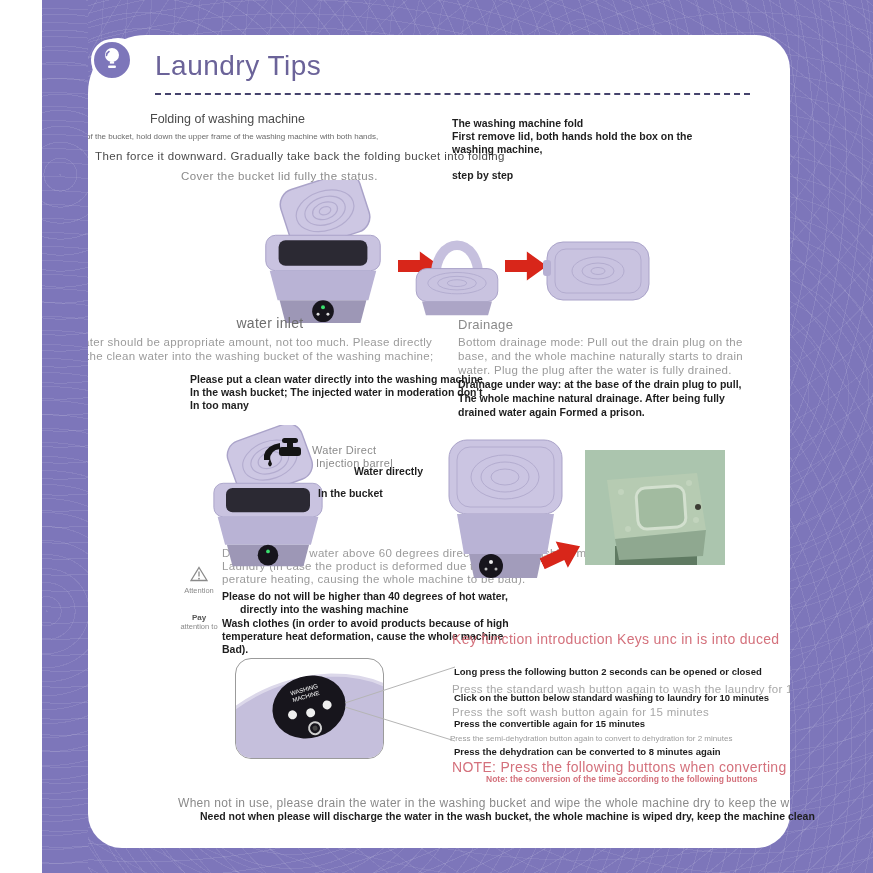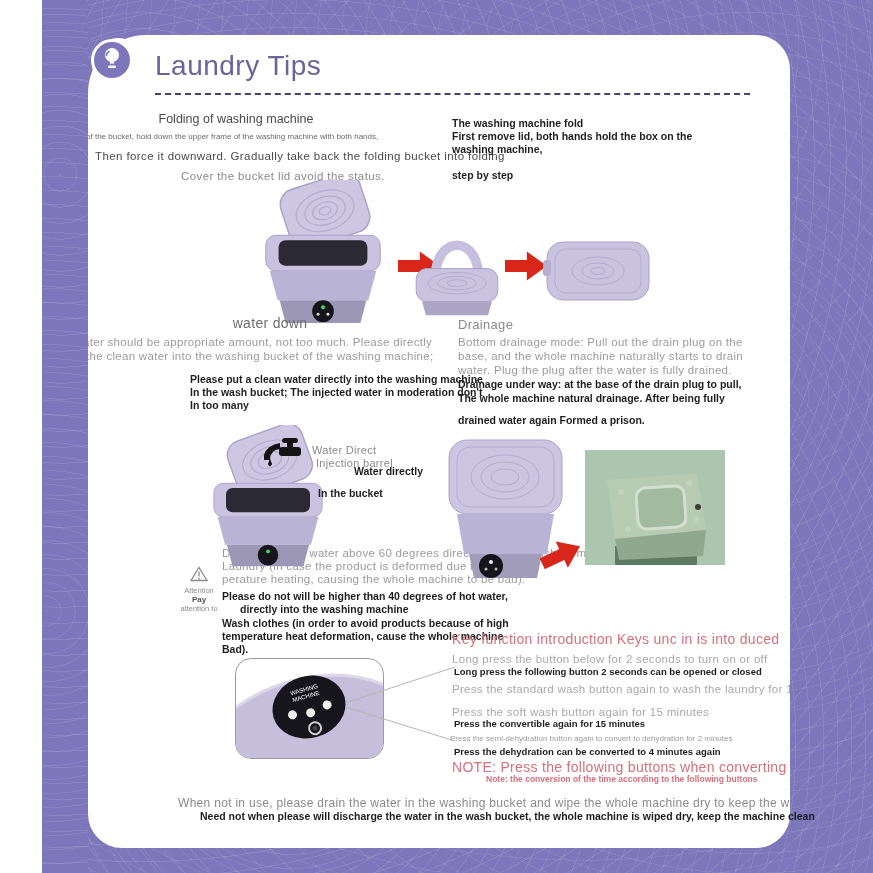--- a/index.html
+++ b/index.html
@@ -59,24 +59,24 @@
         <path d="M8,5.5 q-2.5,1.5 -2.5,4" stroke="#7d76ba" stroke-width="1.6" fill="none" stroke-linecap="round"></path>
         <path d="M8.5,15.5 L8.5,18 L13.5,18 L13.5,15.5" fill="#fff" stroke="#7d76ba" stroke-width=".8"></path>
         <rect x="7" y="19.5" width="8" height="2.6" rx="1.3" fill="#fff"></rect>
       </svg>
     </span>
   </div>
 
   <div class="abs title z4" style="left:155px;top:50px;">Laundry Tips</div>
   <div class="abs dash z4" style="left:155px;top:93px;width:595px;"></div>
 
-  <div class="abs h1g z4" style="left:136px;top:112px;width:200px;text-align:center;">Folding of washing machine</div>
+  <div class="abs h1g z4" style="left:150px;top:112px;width:200px;">Folding of washing machine</div>
   <div class="abs gsml z2" style="left:58px;top:132px;">t the lid of the bucket, hold down the upper frame of the washing machine with both hands,</div>
   <div class="abs gtxt2 z4" style="left:95px;top:150px;">Then force it downward. Gradually take back the folding bucket into folding</div>
-  <div class="abs gtxt2 z4" style="left:181px;top:170px;color:#8a8a8a;">Cover the bucket lid avoid the status.</div>
+  <div class="abs gtxt2 z4" style="left:181px;top:170px;color:#8a8a8a;">Cover the bucket lid fully the status.</div>
 
   <div class="abs dtxt z4" style="left:452px;top:117px;">The washing machine fold</div>
   <div class="abs dtxt z4" style="left:452px;top:130px;">First remove lid, both hands hold the box on the</div>
   <div class="abs dtxt z4" style="left:452px;top:143px;">washing machine,</div>
   <div class="abs dtxt z4" style="left:452px;top:169px;">step by step</div>
 
   <div class="abs z3" style="left:248px;top:180px;">
     <svg width="150" height="148" viewBox="0 0 150 150">
       <g transform="rotate(-18 78 34)">
         <rect x="36" y="0" width="84" height="62" rx="16" fill="#cdc7e3" stroke="#aaa3c9" stroke-width="1.5"></rect>
@@ -111,34 +111,34 @@
     <svg width="112" height="80" viewBox="0 0 112 80">
       <rect x="4" y="12" width="102" height="58" rx="16" fill="#c9c3e0" stroke="#aaa3c9"></rect>
       <rect x="12" y="19" width="86" height="44" rx="11" fill="none" stroke="#b3accf"></rect>
       <ellipse cx="55" cy="41" rx="26" ry="14" fill="none" stroke="#b3accf"></ellipse>
       <ellipse cx="55" cy="41" rx="16" ry="8" fill="none" stroke="#b3accf"></ellipse>
       <ellipse cx="55" cy="41" rx="7" ry="3.5" fill="none" stroke="#b3accf"></ellipse>
       <rect x="0" y="30" width="8" height="16" rx="3" fill="#b6afd2"></rect>
     </svg>
   </div>
 
-  <div class="abs h2g z4" style="left:200px;top:315px;width:140px;text-align:center;">water down</div>
+  <div class="abs h2g z4" style="left:200px;top:315px;width:140px;text-align:center;">water inlet</div>
   <div class="abs gtxt z2" style="left:48px;top:336px;">cted water should be appropriate amount, not too much. Please directly</div>
   <div class="abs gtxt z2" style="left:86px;top:350px;">the clean water into the washing bucket of the washing machine;</div>
   <div class="abs dtxt z4" style="left:190px;top:373px;">Please put a clean water directly into the washing machine</div>
   <div class="abs dtxt z4" style="left:190px;top:386px;">In the wash bucket; The injected water in moderation don't</div>
   <div class="abs dtxt z4" style="left:190px;top:399px;">In too many</div>
 
   <div class="abs h3g z4" style="left:458px;top:317px;">Drainage</div>
   <div class="abs gtxt z4" style="left:458px;top:336px;">Bottom drainage mode: Pull out the drain plug on the</div>
   <div class="abs gtxt z4" style="left:458px;top:350px;">base, and the whole machine naturally starts to drain</div>
   <div class="abs gtxt z4" style="left:458px;top:364px;">water. Plug the plug after the water is fully drained.</div>
   <div class="abs dtxt z4" style="left:458px;top:378px;">Drainage under way: at the base of the drain plug to pull,</div>
   <div class="abs dtxt z4" style="left:458px;top:392px;">The whole machine natural drainage. After being fully</div>
-  <div class="abs dtxt z4" style="left:458px;top:406px;margin-top:8px;">drained water again Formed a prison.</div>
+  <div class="abs dtxt z4" style="left:458px;top:406px;">drained water again Formed a prison.</div>
 
   <div class="abs z3" style="left:198px;top:425px;">
     <svg width="140" height="152" viewBox="0 0 150 150">
       <g transform="rotate(-20 78 34)">
         <rect x="36" y="0" width="84" height="62" rx="16" fill="#cdc7e3" stroke="#aaa3c9" stroke-width="1.5"></rect>
         <ellipse cx="78" cy="31" rx="30" ry="20" fill="none" stroke="#b3accf" stroke-width="1.2"></ellipse>
         <ellipse cx="78" cy="31" rx="21" ry="14" fill="none" stroke="#b3accf" stroke-width="1.2"></ellipse>
         <ellipse cx="78" cy="31" rx="13" ry="8.5" fill="none" stroke="#b3accf" stroke-width="1.2"></ellipse>
       </g>
       <rect x="17" y="56" width="116" height="36" rx="10" fill="#c9c3e0" stroke="#a9a2c8"></rect>
@@ -196,42 +196,42 @@
 
   <div class="abs z4" style="left:174px;top:566px;width:50px;text-align:center;">
     <span>
       <svg width="18" height="16" viewBox="0 0 18 16">
         <path d="M9,1.5 L17,14.5 L1,14.5 Z" fill="none" stroke="#8a8a8a" stroke-width="1.3"></path>
         <line x1="9" y1="5.5" x2="9" y2="10.5" stroke="#8a8a8a" stroke-width="1.3"></line>
         <circle cx="9" cy="12.7" r=".9" fill="#8a8a8a"></circle>
       </svg>
     </span>
     <div style="font-size:7.5px;color:#8a8a8a;">Attention</div>
-    <div style="font-size:8px;color:#555;font-weight:bold;">Pay</div>
+    <div style="font-size:8px;color:#555;font-weight:bold;margin-top:18px;">Pay</div>
     <div style="font-size:7.5px;color:#8a8a8a;">attention to</div>
   </div>
   <div class="abs gtxt z2" style="left:222px;top:547px;">Do not pour hot water above 60 degrees directly into the washing machine.</div>
   <div class="abs gtxt z2" style="left:222px;top:560px;">Laundry (in case the product is deformed due to high tem</div>
   <div class="abs gtxt z2" style="left:222px;top:573px;">perature heating, causing the whole machine to be bad).</div>
   <div class="abs dtxt z4" style="left:222px;top:590px;">Please do not will be higher than 40 degrees of hot water,</div>
   <div class="abs dtxt z4" style="left:228px;top:603px;margin-left:12px;">directly into the washing machine</div>
   <div class="abs dtxt z4" style="left:222px;top:617px;">Wash clothes (in order to avoid products because of high</div>
   <div class="abs dtxt z4" style="left:222px;top:630px;">temperature heat deformation, cause the whole machine</div>
   <div class="abs dtxt z4" style="left:222px;top:643px;">Bad).</div>
 
   <div class="abs pink z4" style="left:452px;top:631px;">Key function introduction Keys unc in is into duced</div>
-  <div class="abs gtxt z4" style="left:452px;top:653px;color:#a8a8a8;">Long press the button below for 2 seconds to turn on or off</div>
   <div class="abs dsml z4" style="left:454px;top:666px;">Long press the following button 2 seconds can be opened or closed</div>
   <div class="abs clip z4" style="left:452px;top:679px;width:338px;">
     <span class="gtxt" style="color:#a8a8a8;">Press the standard wash button again to wash the laundry for 10 minutes</span>
   </div>
+  <div class="abs dsml z4" style="left:454px;top:692px;">Click on the button below standard washing to laundry for 10 minutes</div>
   <div class="abs gtxt z4" style="left:452px;top:706px;color:#a8a8a8;">Press the soft wash button again for 15 minutes</div>
   <div class="abs dsml z4" style="left:454px;top:718px;">Press the convertible again for 15 minutes</div>
   <div class="abs z4" style="left:450px;top:734px;font-size:8px;color:#9b9b9b;white-space:nowrap;">Press the semi-dehydration button again to convert to dehydration for 2 minutes</div>
-  <div class="abs dsml z4" style="left:454px;top:746px;">Press the dehydration can be converted to 4 minutes again</div>
+  <div class="abs dsml z4" style="left:454px;top:746px;">Press the dehydration can be converted to 8 minutes again</div>
   <div class="abs pink z4" style="left:452px;top:759px;">NOTE: Press the following buttons when converting</div>
   <div class="abs pinksml z4" style="left:456px;top:774px;">Note: the conversion of the time according to the following buttons</div>
 
   <div class="panelbox">
     <svg width="147" height="99" viewBox="0 0 147 99">
       <path d="M-5,52 Q40,18 95,16 Q130,16 152,28 L152,105 L-5,105 Z" fill="#c5bfdc"></path>
       <path d="M-5,52 Q40,18 95,16 Q130,16 152,28" fill="none" stroke="#dcd8ea" stroke-width="3"></path>
       <g transform="rotate(-16 73 48)">
         <ellipse cx="73" cy="48" rx="37" ry="31" fill="#17151c"></ellipse>
         <text x="73" y="32" font-size="6" fill="#fff" text-anchor="middle" font-family="Liberation Sans, sans-serif">WASHING</text>

